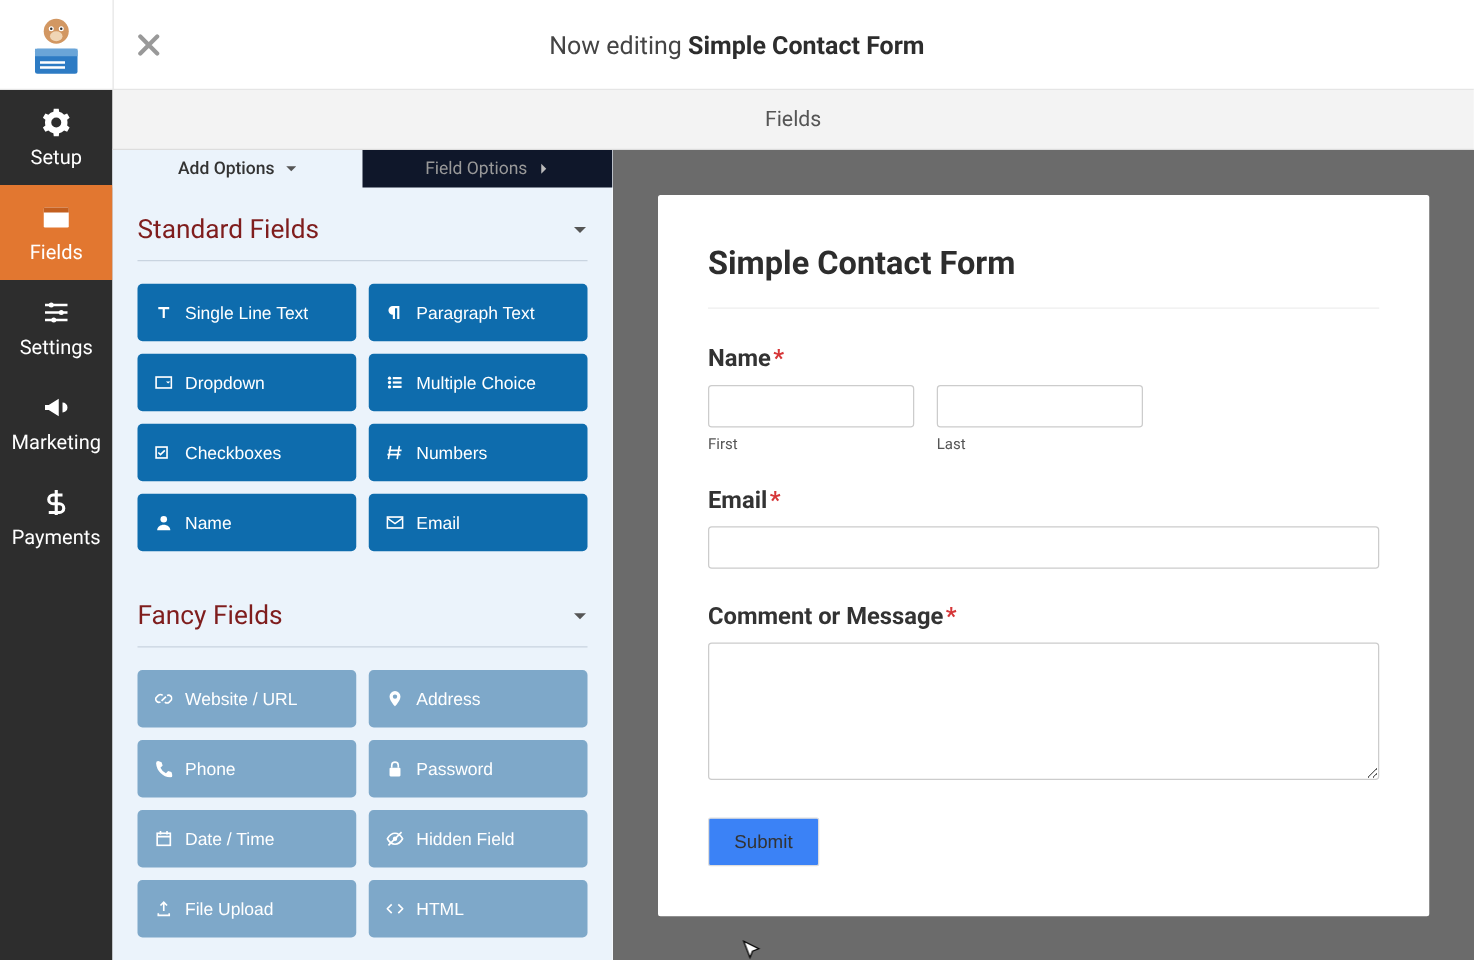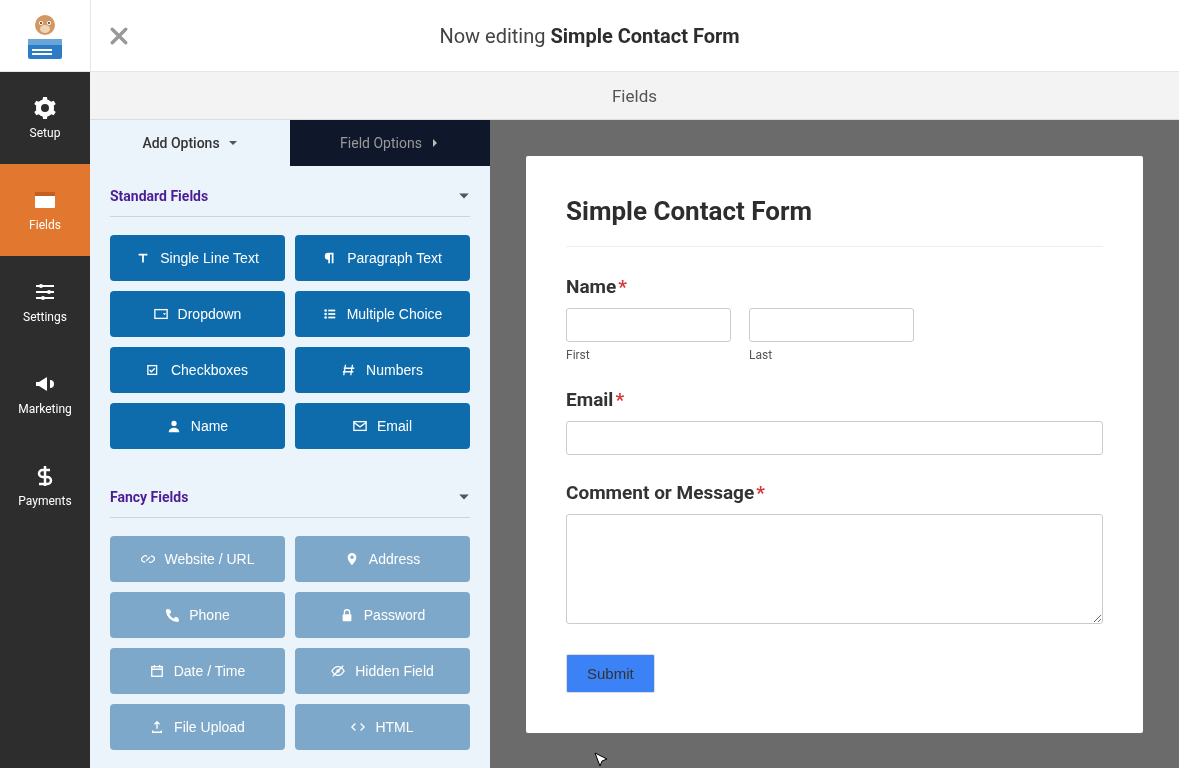--- a/index.html
+++ b/index.html
@@ -17,46 +17,46 @@
 .btn-embed { border: 1px solid #ccc; background: #fff; color: #555; padding: 10px 16px; border-radius: 4px; font-size: 13px; font-weight: 600; letter-spacing: 0.5px; display: flex; align-items: center; gap: 6px; cursor: pointer; }
 .btn-save { border: none; background: #e27730; color: #fff; padding: 10px 18px; border-radius: 4px; font-size: 15px; font-weight: 600; letter-spacing: 0.5px; display: flex; align-items: center; gap: 6px; cursor: pointer; }
 .close-area { width: 56px; height: 72px; border-left: 1px solid #e5e5e5; display: flex; align-items: center; justify-content: center; cursor: pointer; }
 .close-area svg { width: 18px; height: 18px; fill: #999; }
 
 
 .body { flex: 1; display: flex; min-height: 0; }
 
 
 .nav { width: 90px; background: #2d2d2d; display: flex; flex-direction: column; }
-.nav-item { height: 92px; display: flex; flex-direction: column; align-items: center; justify-content: center; gap: 6px; color: #fff; font-size: 12px; cursor: pointer; }
+.nav-item { height: 76px; display: flex; flex-direction: column; align-items: center; justify-content: center; gap: 6px; color: #fff; font-size: 16px; cursor: pointer; }
 .nav-item.active { background: #e27730; }
 .nav-item svg { width: 24px; height: 24px; fill: #fff; }
 
 
 .main { flex: 1; display: flex; flex-direction: column; min-width: 0; }
 .subheader { height: 48px; background: #f3f3f3; border-bottom: 1px solid #ddd; display: flex; align-items: center; justify-content: center; color: #555; font-size: 17px; }
 
 
 .workspace { flex: 1; display: flex; min-height: 0; }
 
 
 .panel { width: 400px; background: #ebf3fb; display: flex; flex-direction: column; overflow-y: auto; }
 .panel-tabs { height: 54px; display: flex; }
 .panel-tab { flex: 1; display: flex; align-items: center; justify-content: center; gap: 8px; font-size: 14px; cursor: pointer; }
 .panel-tab.active { background: #ebf3fb; color: #333; font-weight: 500; }
 .panel-tab.inactive { background: #0f172a; color: #999; }
 .panel-tab svg { width: 10px; height: 10px; }
 
 .group { padding: 0 20px; }
 .group-header { display: flex; align-items: center; justify-content: space-between; padding: 22px 0 12px; border-bottom: 1px solid #c9d4e0; cursor: pointer; }
-.group-title { font-size: 14px; color: #4c1d95; font-weight: 700; }
+.group-title { font-size: 21px; color: #7f1d1d; font-weight: 400; }
 .group-header svg { width: 12px; height: 12px; }
 
 .field-grid { display: grid; grid-template-columns: 1fr 1fr; gap: 10px; padding: 18px 0; }
-.field-btn { height: 46px; border: none; border-radius: 4px; color: #fff; font-size: 14px; font-weight: 500; display: flex; align-items: center; padding: 0 14px; gap: 10px; cursor: pointer; justify-content: center; }
+.field-btn { height: 46px; border: none; border-radius: 4px; color: #fff; font-size: 14px; font-weight: 500; display: flex; align-items: center; padding: 0 14px; gap: 10px; cursor: pointer; }
 .field-btn.std { background: #0e6cad; }
 .field-btn.fancy { background: #7ea8c9; }
 .field-btn svg { width: 14px; height: 14px; fill: #fff; flex-shrink: 0; }
 
 
 .preview-area { flex: 1; background: #6b6b6b; padding: 36px; overflow-y: auto; }
 .form-card { background: #fff; border-radius: 2px; padding: 40px; }
 .form-title { font-size: 26px; font-weight: 700; color: #2d2d2d; padding-bottom: 20px; margin-bottom: 28px; border-bottom: 1px solid #eee; }
 .form-row { margin-bottom: 26px; }
 .form-label { font-size: 19px; font-weight: 700; color: #333; display: block; margin-bottom: 10px; }

